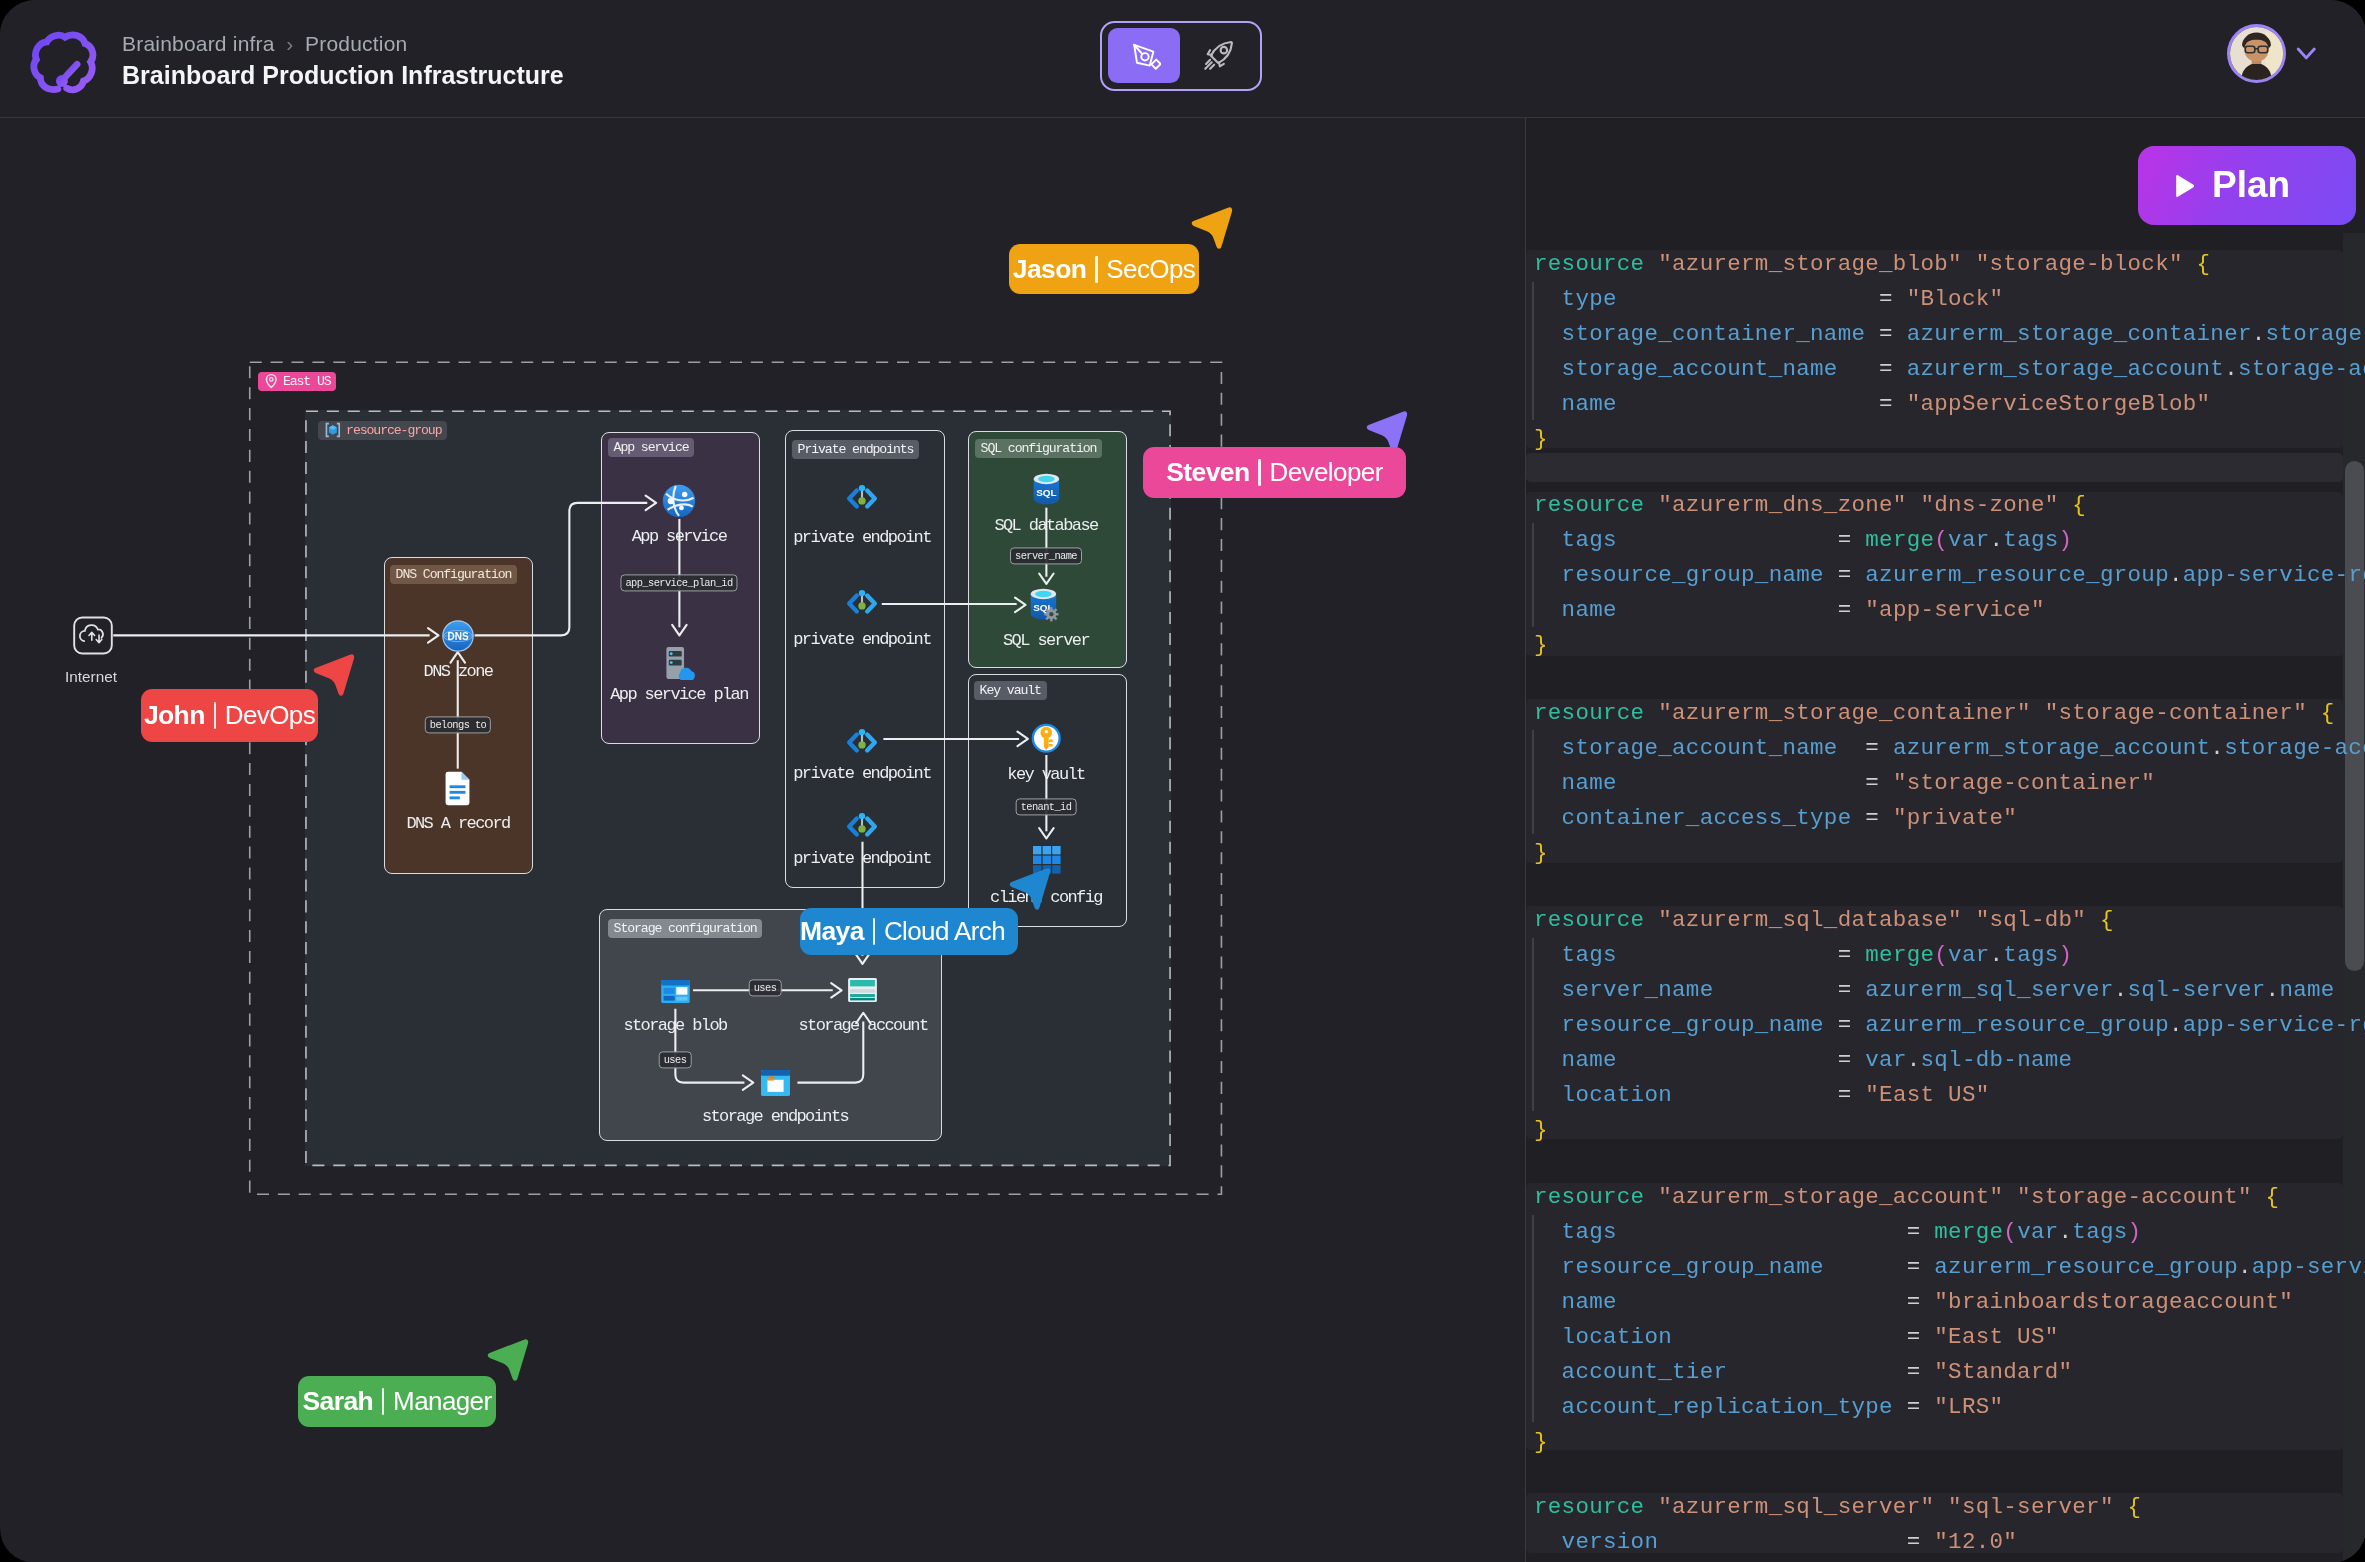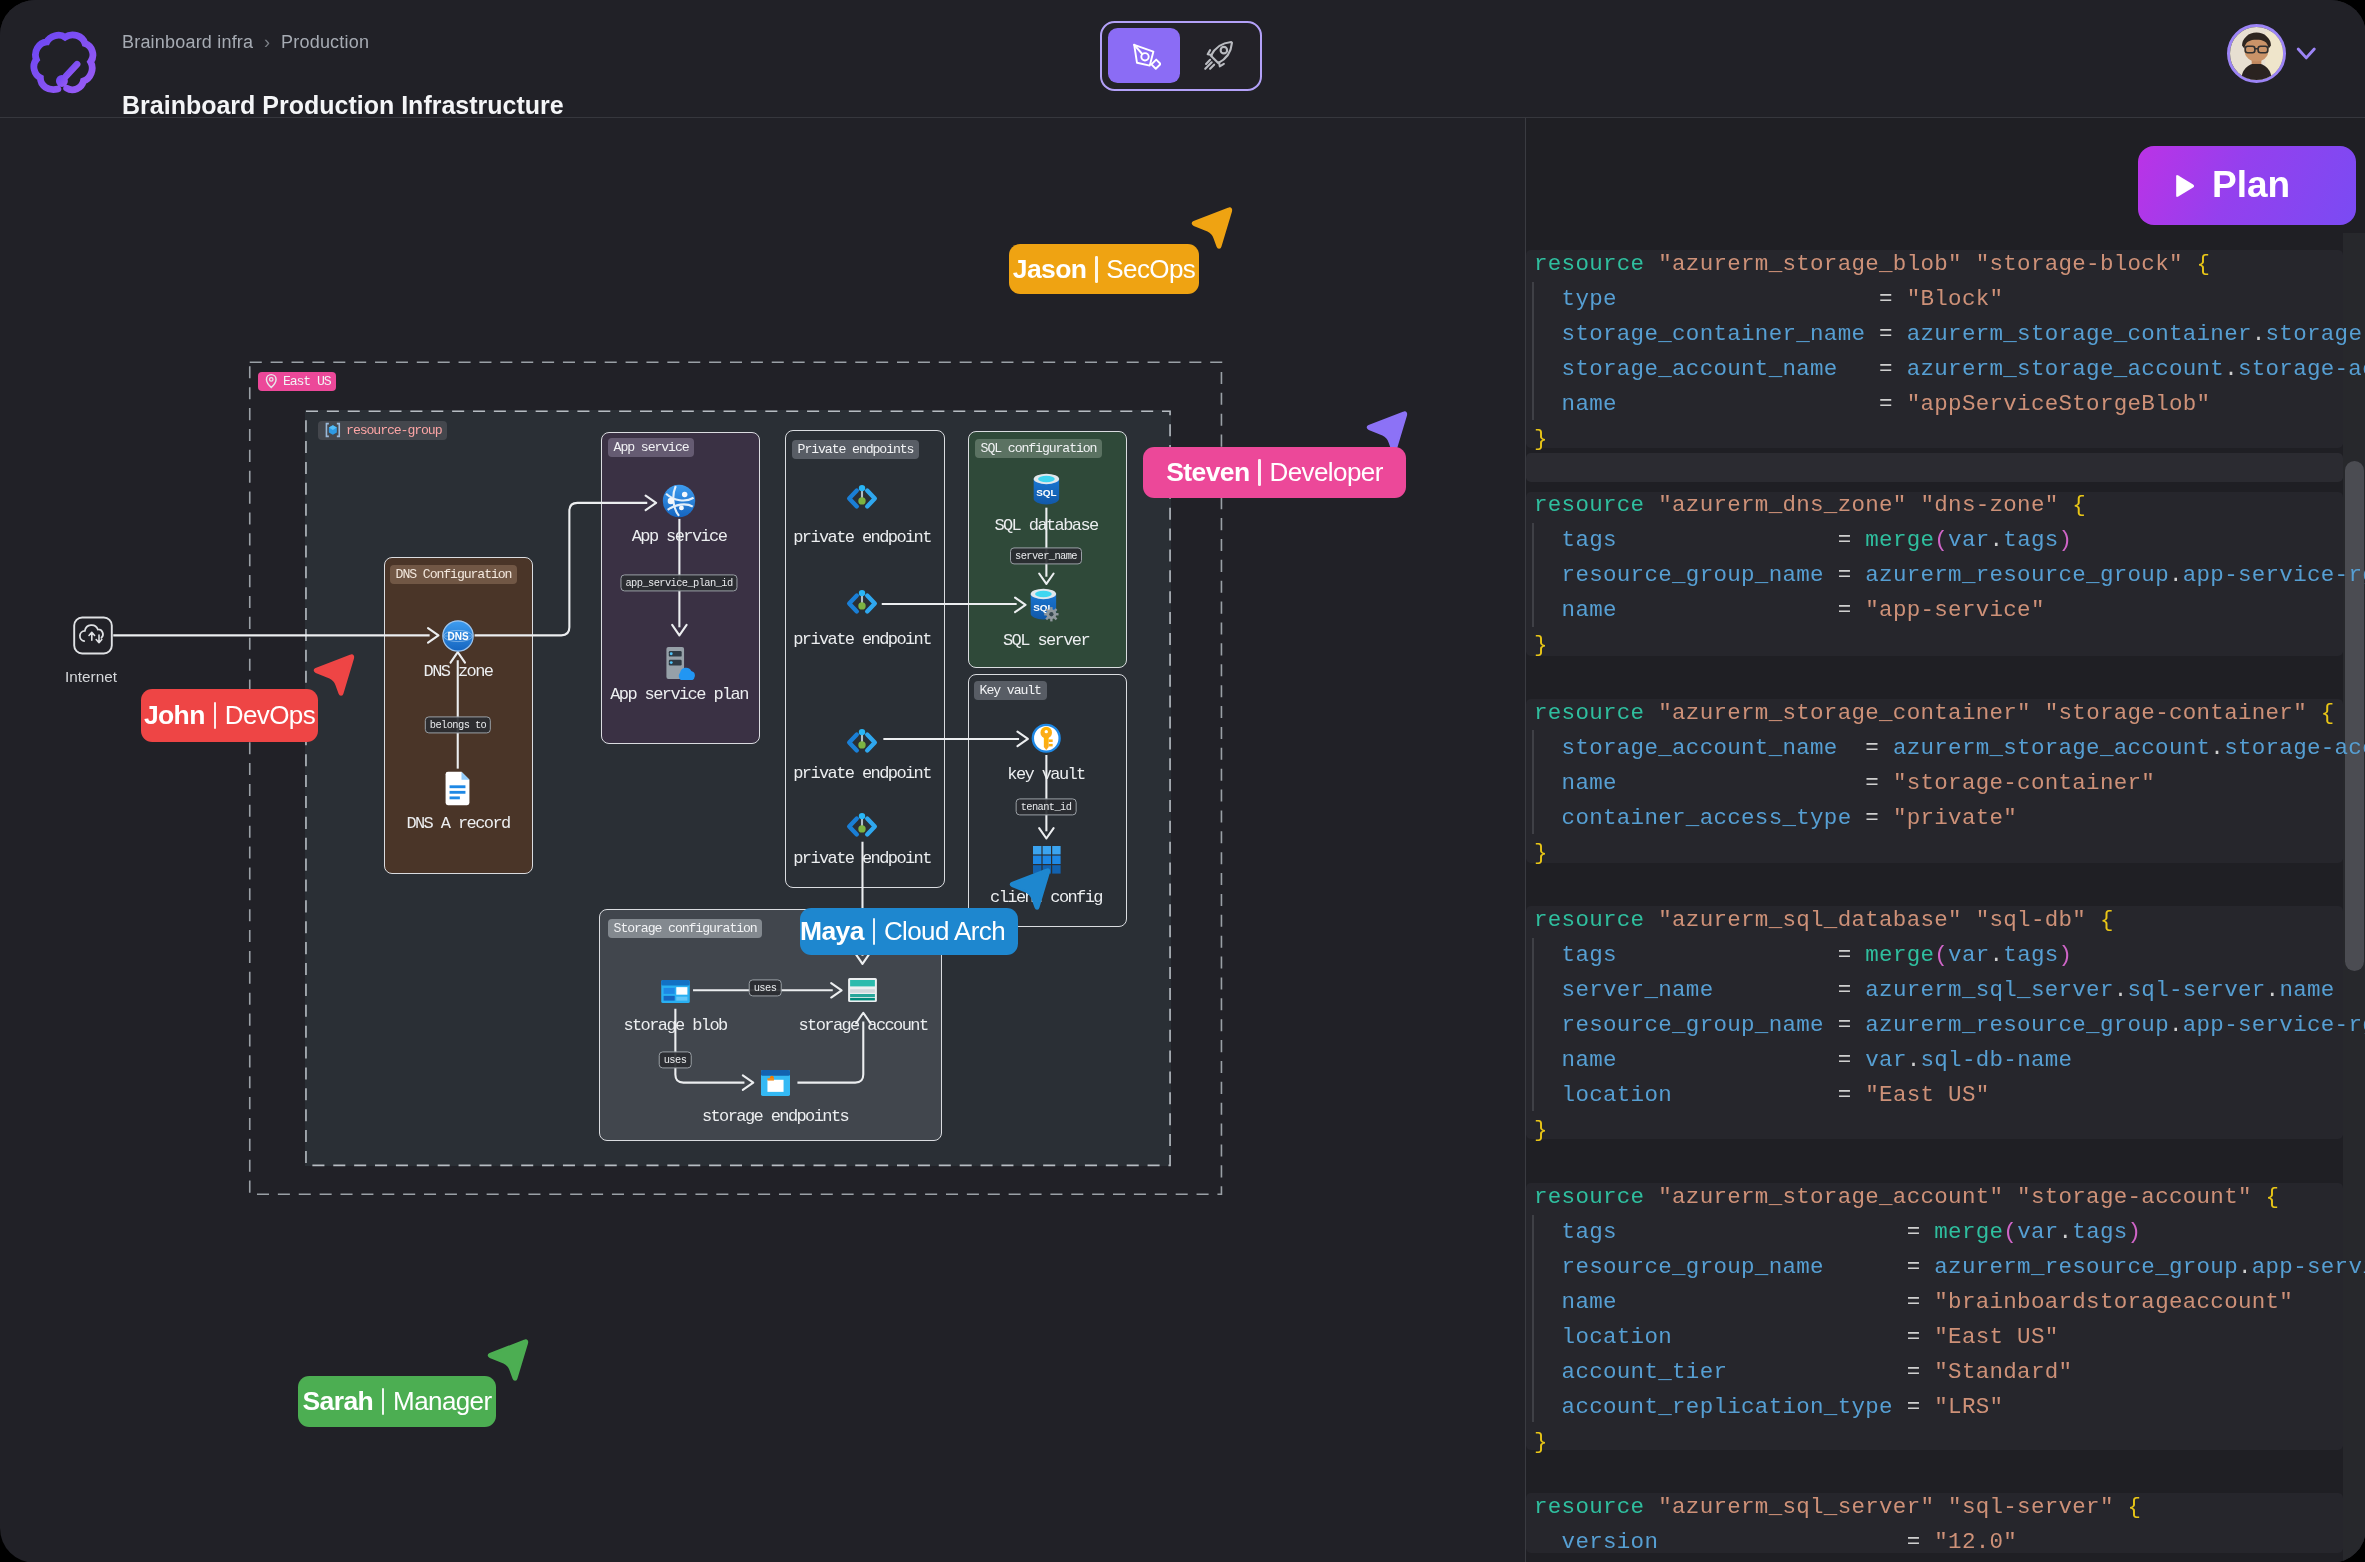--- a/index.html
+++ b/index.html
@@ -1,22 +1,22 @@
 <!DOCTYPE html>
 <html style="font-size:13px"><head>
 <meta charset="utf-8">
 <style>
   html,body{margin:0;padding:0;background:#000;}
   body{width:2366px;height:1563px;position:relative;font-family:"Liberation Sans",sans-serif;}
   #app{position:absolute;inset:0;background:#212127;border-radius:35px;overflow:hidden;}
   .abs{position:absolute;}
   #hdr{position:absolute;left:0;top:0;width:2366px;height:117px;background:#212127;border-bottom:1.6px solid #36373d;z-index:5;}
-  #crumb{position:absolute;left:122px;top:32px;font-size:18px;color:#a6abb3;letter-spacing:0.2px;}
+  #crumb{position:absolute;left:122px;top:32px;font-size:21px;color:#a6abb3;letter-spacing:0.2px;}
   #crumb .sep{color:#7c8087;margin:0 5.6px;}
-  #title{position:absolute;left:122px;top:61px;font-size:25px;font-weight:700;color:#f4f5f7;letter-spacing:0;margin-top:30px;}
+  #title{position:absolute;left:122px;top:61px;font-size:25px;font-weight:700;color:#f4f5f7;letter-spacing:0;}
   #toolbar{position:absolute;left:1100px;top:21px;width:158px;height:66px;border:2.4px solid #b3a1f8;border-radius:14.5px;background:#232228;}
   #penbtn{position:absolute;left:5.6px;top:4.8px;width:72px;height:55px;background:#8b6cf5;border-radius:9.6px;}
   #rocketbtn{position:absolute;right:5.6px;top:4.8px;width:72px;height:55px;border-radius:9.6px;}
   #avatar{position:absolute;left:2227px;top:24px;width:53px;height:53px;border-radius:50%;border:3.2px solid #9c84f6;overflow:hidden;}
   #panel{position:absolute;left:1525px;top:117px;width:841px;height:1445px;background:#1f1f24;border-left:1.6px solid #3a3b41;overflow:hidden;}
   .cbg{position:absolute;left:0;background:#26262c;width:817px;border-radius:4.8px;}
   pre.code{position:absolute;left:0;margin:0;padding:0 0 0 8px;font-family:"Liberation Mono",monospace;font-size:22.5px;line-height:35px;letter-spacing:0.3px;color:#d4d4d4;white-space:pre;z-index:2;}
   .k{color:#2fbf9f;} .s{color:#ce9178;} .y{color:#e8c517;} .p{color:#569fd3;} .m{color:#d065c8;} .w{color:#cfcfcf;}
   .guide{position:absolute;width:1.6px;background:#3f4046;}
   #scrolltrack{position:absolute;left:817px;top:116px;width:24px;height:1330px;background:#27282c;}

